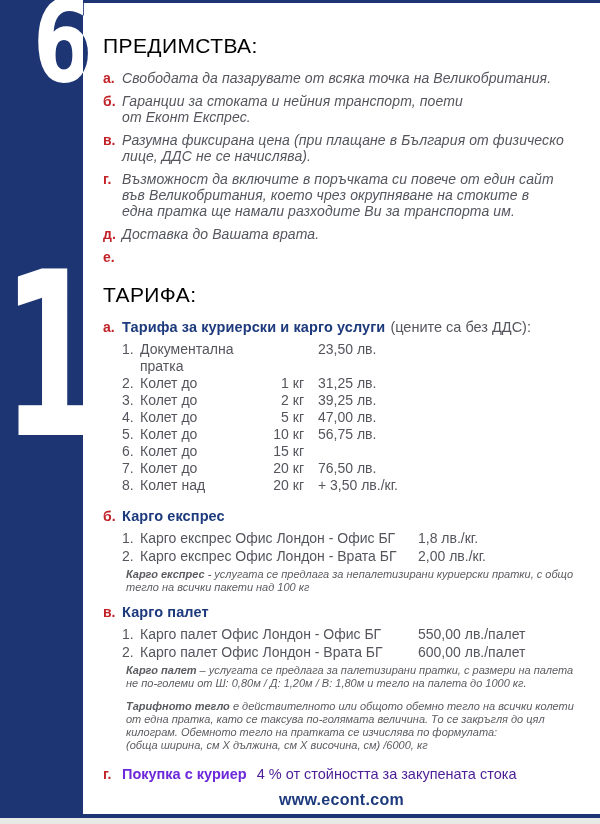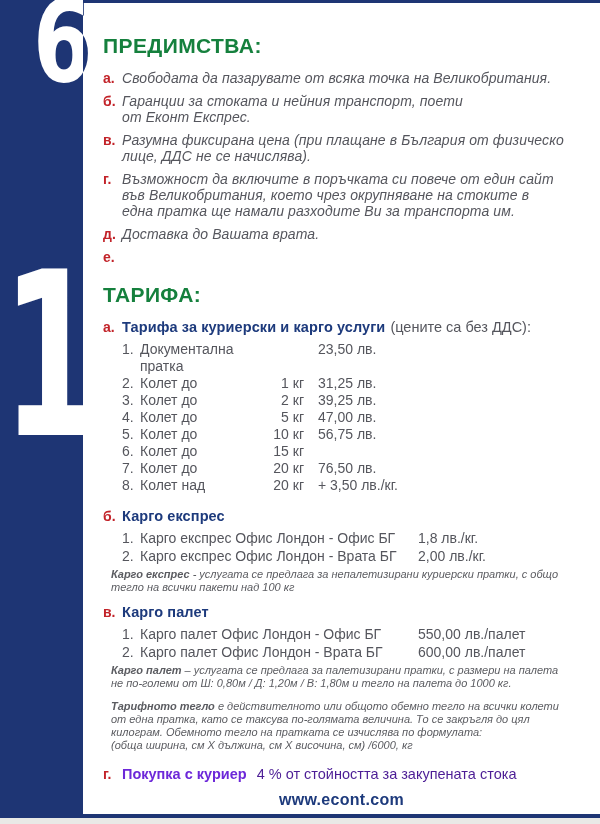--- a/index.html
+++ b/index.html
@@ -20,21 +20,21 @@
   }
   .digit-6{font-size:114px;left:33px;top:-15px;transform:scaleX(0.75);}
   .digit-1{font-size:228px;left:2px;top:242px;transform:scaleX(0.62);}
   .digit-outside{
     position:absolute;left:83px;top:0;width:11px;height:112px;overflow:hidden;
   }
   .digit-outside .digit{color:#1e3574;left:-50px;top:-15px;font-size:114px;transform:scaleX(0.75);}
 
   .content{position:absolute;left:103px;top:0;width:478px;}
   h1{
-    font-size:21px;font-weight:bold;color:#15803d;letter-spacing:0.4px;
+    font-size:21px;font-weight:normal;color:#000000;letter-spacing:0.4px;
     margin:34px 0 12px 0;
   }
   h1.tariff-h{margin-top:18px;}
   .adv-item{display:flex;margin-bottom:7px;font-size:14px;line-height:16px;color:#55565d;}
   .bullet{
     color:#c22329;font-weight:bold;font-size:14px;width:19px;flex-shrink:0;line-height:16px;
   }
   .adv-text{white-space:pre-line;letter-spacing:0.1px;font-style:italic;}
 
   .sec-head{display:flex;align-items:baseline;margin:0 0 5px 0;font-size:14.5px;line-height:17px;}
@@ -47,21 +47,21 @@
     font-size:14px;line-height:17px;color:#55565d;
   }
   .tweight{text-align:right;}
   .tprice{padding-left:14px;}
 
   .srow{display:flex;margin-left:19px;font-size:14px;line-height:17.5px;color:#55565d;}
   .snum{width:18px;flex-shrink:0;}
   .sroute{width:278px;flex-shrink:0;}
 
   .note{
-    margin:3px 0 10px 8px;width:452px;
+    margin:3px 0 10px 23px;width:452px;
     font-size:11px;line-height:13px;font-style:italic;color:#5b5c61;
     white-space:pre-line;
   }
   .note b{font-weight:bold;}
   .wnote{margin-top:6px;margin-bottom:14px;}
 
   .buy-line{display:flex;align-items:baseline;margin-top:14px;font-size:14.5px;line-height:17px;}
   .buy-title{font-weight:bold;color:#6d28d9;}
   .buy-text{color:#4c1d95;margin-left:10px;}
 

